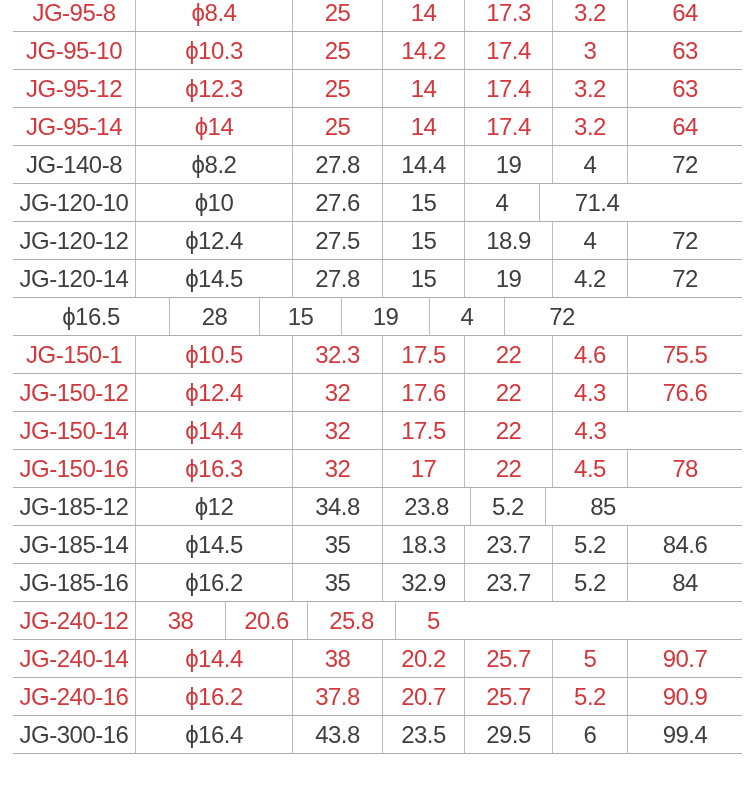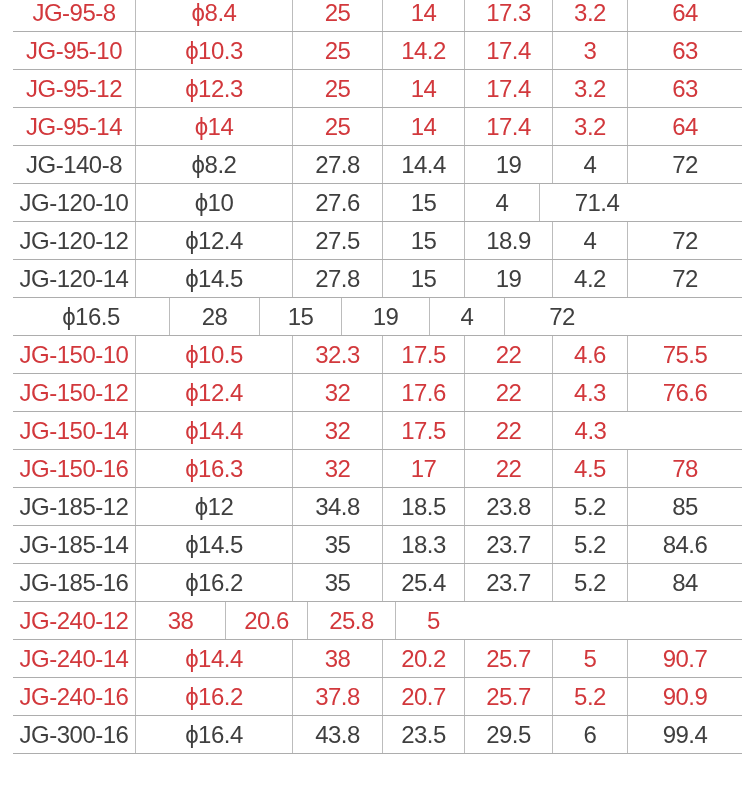--- a/index.html
+++ b/index.html
@@ -126,21 +126,21 @@
   </div>
     <div class="trow dark">
     <div class="tcell c1">ϕ16.5</div>
     <div class="tcell c2">28</div>
     <div class="tcell c3">15</div>
     <div class="tcell c4">19</div>
     <div class="tcell c5">4</div>
     <div class="tcell c6">72</div>
   </div>
     <div class="trow red">
-    <div class="tcell c0">JG-150-10</div>
+    <div class="tcell c0">JG-150-1</div>
     <div class="tcell c1">ϕ10.5</div>
     <div class="tcell c2">32.3</div>
     <div class="tcell c3">17.5</div>
     <div class="tcell c4">22</div>
     <div class="tcell c5">4.6</div>
     <div class="tcell c6">75.5</div>
   </div>
     <div class="trow red">
     <div class="tcell c0">JG-150-12</div>
     <div class="tcell c1">ϕ12.4</div>
@@ -164,39 +164,38 @@
     <div class="tcell c2">32</div>
     <div class="tcell c3">17</div>
     <div class="tcell c4">22</div>
     <div class="tcell c5">4.5</div>
     <div class="tcell c6">78</div>
   </div>
     <div class="trow dark">
     <div class="tcell c0">JG-185-12</div>
     <div class="tcell c1">ϕ12</div>
     <div class="tcell c2">34.8</div>
-    <div class="tcell c3">18.5</div>
     <div class="tcell c4">23.8</div>
     <div class="tcell c5">5.2</div>
     <div class="tcell c6">85</div>
   </div>
     <div class="trow dark">
     <div class="tcell c0">JG-185-14</div>
     <div class="tcell c1">ϕ14.5</div>
     <div class="tcell c2">35</div>
     <div class="tcell c3">18.3</div>
     <div class="tcell c4">23.7</div>
     <div class="tcell c5">5.2</div>
     <div class="tcell c6">84.6</div>
   </div>
     <div class="trow dark">
     <div class="tcell c0">JG-185-16</div>
     <div class="tcell c1">ϕ16.2</div>
     <div class="tcell c2">35</div>
-    <div class="tcell c3">25.4</div>
+    <div class="tcell c3">32.9</div>
     <div class="tcell c4">23.7</div>
     <div class="tcell c5">5.2</div>
     <div class="tcell c6">84</div>
   </div>
     <div class="trow red">
     <div class="tcell c0">JG-240-12</div>
     <div class="tcell c2">38</div>
     <div class="tcell c3">20.6</div>
     <div class="tcell c4">25.8</div>
     <div class="tcell c5">5</div>

